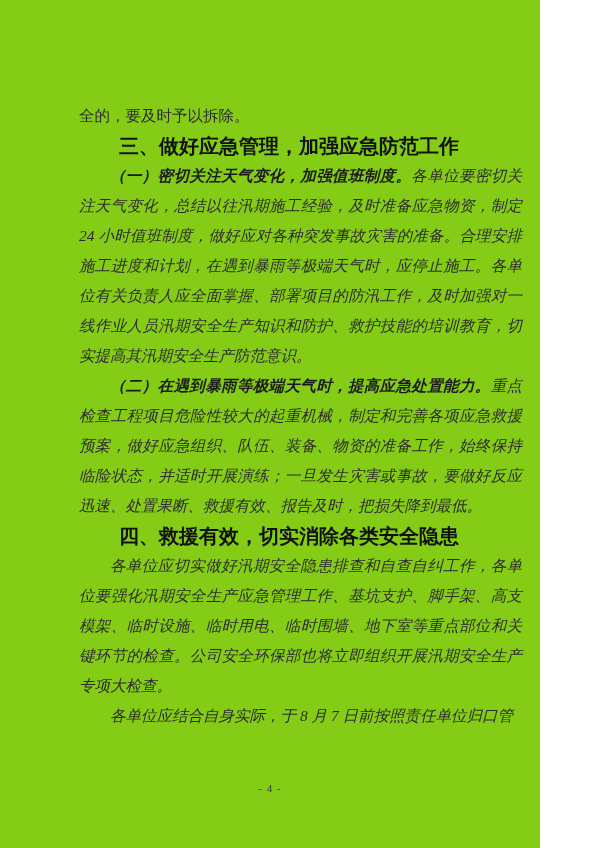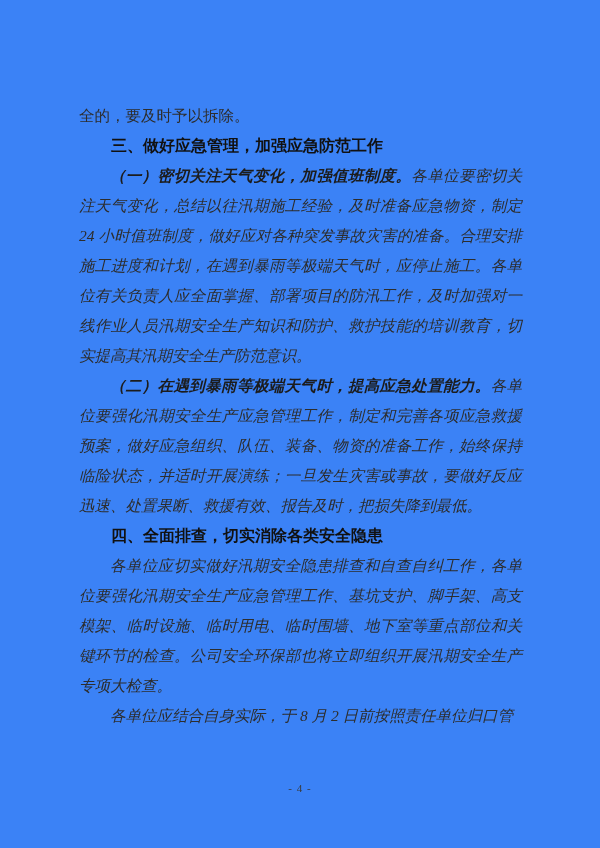--- a/index.html
+++ b/index.html
@@ -2,23 +2,23 @@
 <html><head>
 <meta charset="utf-8">
 <style>
   html, body {
     margin: 0;
     padding: 0;
     background: #ffffff;
   }
   .page {
     position: relative;
-    width: 600px;
+    width: 540px;
     height: 848px;
-    background: #3b82f6;
+    background: #84cc16;
     overflow: hidden;
     font-family: "Liberation Serif", "DejaVu Serif", serif;
   }
   .content {
     position: absolute;
     left: 79px;
     top: 101px;
     width: 443px;
     font-size: 15.5px;
     line-height: 30px;
@@ -33,21 +33,21 @@
   .para-indent {
     text-indent: 2em;
     font-style: italic;
   }
   .section-heading {
     margin: 0;
     padding: 0;
     text-indent: 2em;
     font-family: "Liberation Sans", "DejaVu Sans", sans-serif;
     font-weight: 700;
-    font-size: 16px;
+    font-size: 20px;
     line-height: 30px;
     color: #111111;
     text-align: left;
   }
   .lead-bold {
     font-weight: 700;
     color: #1c1c1c;
   }
   .footer {
     position: absolute;
@@ -66,26 +66,26 @@
 
 <div class="page">
   <div class="content">
 
     <p class="para-continuation">全的，要及时予以拆除。</p>
 
     <p class="section-heading">三、做好应急管理，加强应急防范工作</p>
 
     <p class="para-indent"><span class="lead-bold">（一）密切关注天气变化，加强值班制度。</span><span>各单位要密切关注天气变化，总结以往汛期施工经验，及时准备应急物资，制定 24 小时值班制度，做好应对各种突发事故灾害的准备。合理安排施工进度和计划，在遇到暴雨等极端天气时，应停止施工。各单位有关负责人应全面掌握、部署项目的防汛工作，及时加强对一线作业人员汛期安全生产知识和防护、救护技能的培训教育，切实提高其汛期安全生产防范意识。</span></p>
 
-    <p class="para-indent"><span class="lead-bold">（二）在遇到暴雨等极端天气时，提高应急处置能力。</span><span>各单位要强化汛期安全生产应急管理工作，制定和完善各项应急救援预案，做好应急组织、队伍、装备、物资的准备工作，始终保持临险状态，并适时开展演练；一旦发生灾害或事故，要做好反应迅速、处置果断、救援有效、报告及时，把损失降到最低。</span></p>
+    <p class="para-indent"><span class="lead-bold">（二）在遇到暴雨等极端天气时，提高应急处置能力。</span><span>重点检查工程项目危险性较大的起重机械，制定和完善各项应急救援预案，做好应急组织、队伍、装备、物资的准备工作，始终保持临险状态，并适时开展演练；一旦发生灾害或事故，要做好反应迅速、处置果断、救援有效、报告及时，把损失降到最低。</span></p>
 
-    <p class="section-heading">四、全面排查，切实消除各类安全隐患</p>
+    <p class="section-heading">四、救援有效，切实消除各类安全隐患</p>
 
     <p class="para-indent">各单位应切实做好汛期安全隐患排查和自查自纠工作，各单位要强化汛期安全生产应急管理工作、基坑支护、脚手架、高支模架、临时设施、临时用电、临时围墙、地下室等重点部位和关键环节的检查。公司安全环保部也将立即组织开展汛期安全生产专项大检查。</p>
 
-    <p class="para-indent">各单位应结合自身实际，于 8 月 2 日前按照责任单位归口管</p>
+    <p class="para-indent">各单位应结合自身实际，于 8 月 7 日前按照责任单位归口管</p>
 
   </div>
 
   <div class="footer">
     <span>- 4 -</span>
   </div>
 </div>
 
 </body></html>

